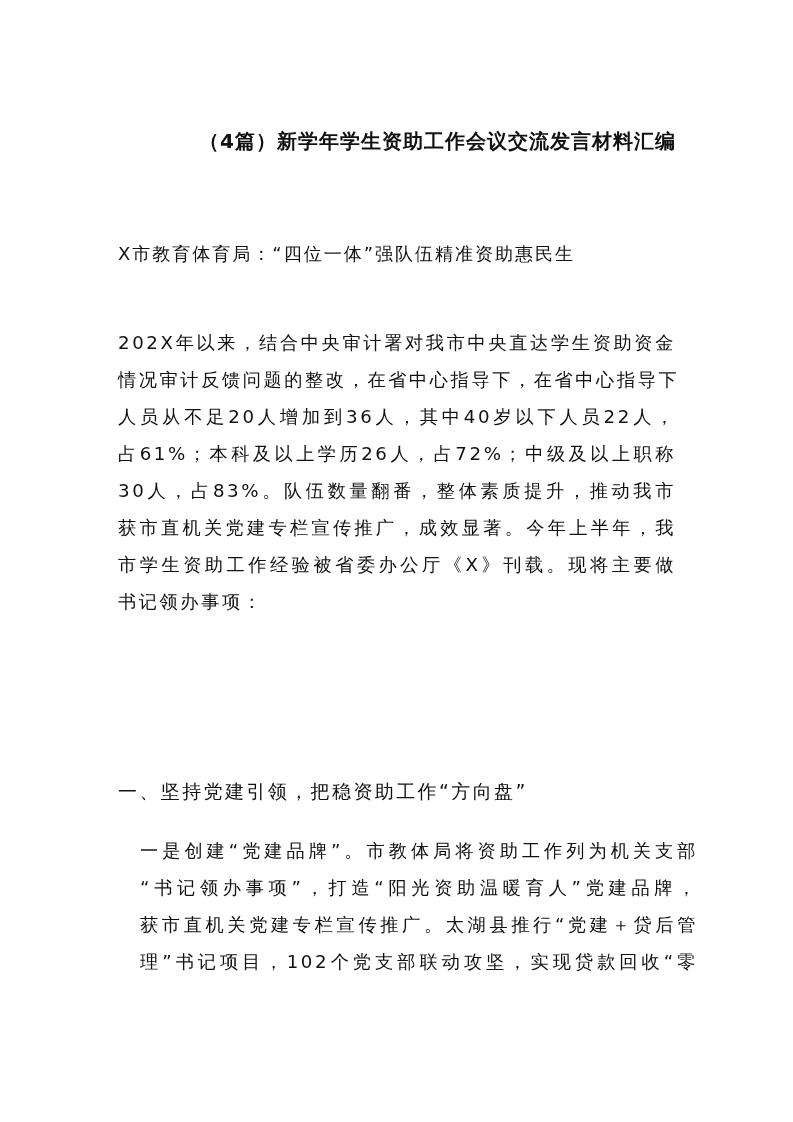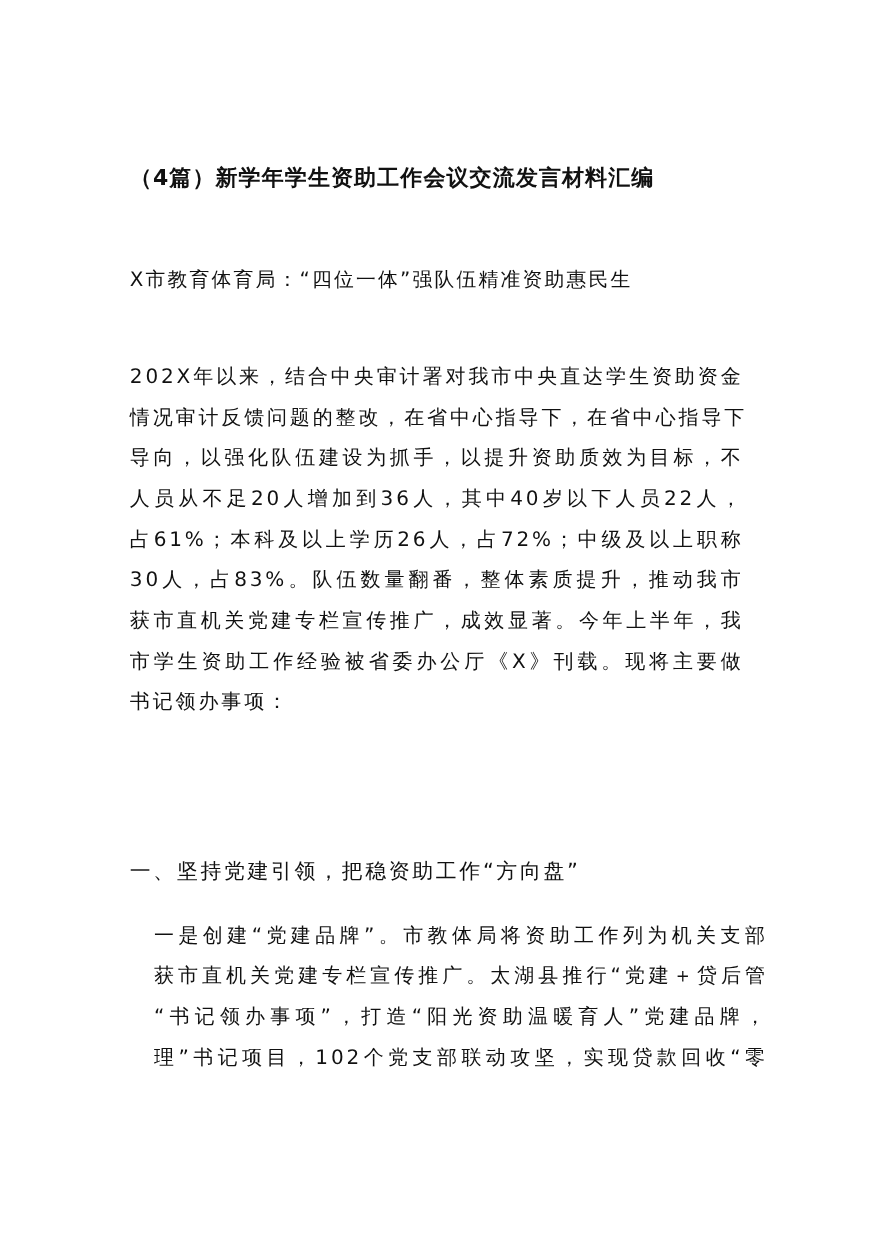--- a/index.html
+++ b/index.html
@@ -1,47 +1,46 @@
 <!DOCTYPE html>
 <html><head>
 <meta charset="utf-8">
 <style>
   html, body { margin: 0; padding: 0; background: #ffffff; }
   body { width: 793px; height: 1122px; position: relative; overflow: hidden;
          font-family: "DejaVu Sans", "Liberation Sans", sans-serif; color: #111; }
   .page { position: absolute; left: 118px; top: 0; width: 558px; }
-  .title { position: absolute; top: 128px; left: 0; width: 558px; text-align: left;
-           font-size: 20px; font-weight: bold; letter-spacing: 1px; white-space: nowrap; margin-top: 20px; }
+  .title { position: absolute; top: 128px; left: 0; width: 558px; text-align: right;
+           font-size: 20px; font-weight: bold; letter-spacing: 1px; white-space: nowrap; }
   .subtitle { position: absolute; top: 242px; left: 0; font-size: 18px; letter-spacing: 2px; white-space: nowrap; }
   .para { position: absolute; left: 0; width: 558px; font-size: 18.2px; line-height: 37px;
           letter-spacing: 2.6px; text-align: justify; }
   .para .line { display: block; white-space: nowrap; text-align-last: justify; text-align: justify; }
   .para .line.last { text-align-last: left; }
   .heading { position: absolute; left: 0; top: 779px; font-size: 19px; letter-spacing: 2.4px; white-space: nowrap; }
 </style>
 </head>
 <body>
 
 <div class="page">
   <div class="title">（4篇）新学年学生资助工作会议交流发言材料汇编</div>
   <div class="subtitle">X市教育体育局：“四位一体”强队伍精准资助惠民生</div>
 
   <div class="para" style="top:324px;">
     <span class="line">202X年以来，结合中央审计署对我市中央直达学生资助资金</span>
     <span class="line">情况审计反馈问题的整改，在省中心指导下，在省中心指导下</span>
-    <span class="line">导向，以强化队伍建设为抓手，以提升资助质效为目标，不</span>
     <span class="line">人员从不足20人增加到36人，其中40岁以下人员22人，</span>
     <span class="line">占61%；本科及以上学历26人，占72%；中级及以上职称</span>
     <span class="line">30人，占83%。队伍数量翻番，整体素质提升，推动我市</span>
     <span class="line">获市直机关党建专栏宣传推广，成效显著。今年上半年，我</span>
     <span class="line">市学生资助工作经验被省委办公厅《X》刊载。现将主要做</span>
     <span class="line last">书记领办事项：</span>
   </div>
 
   <div class="heading">一、坚持党建引领，把稳资助工作“方向盘”</div>
 
   <div class="para" style="top:832px;margin-left:22px;">
     <span class="line">一是创建“党建品牌”。市教体局将资助工作列为机关支部</span>
+    <span class="line">“书记领办事项”，打造“阳光资助温暖育人”党建品牌，</span>
     <span class="line">获市直机关党建专栏宣传推广。太湖县推行“党建＋贷后管</span>
-    <span class="line">“书记领办事项”，打造“阳光资助温暖育人”党建品牌，</span>
     <span class="line">理”书记项目，102个党支部联动攻坚，实现贷款回收“零</span>
   </div>
 </div>
 
 </body></html>

